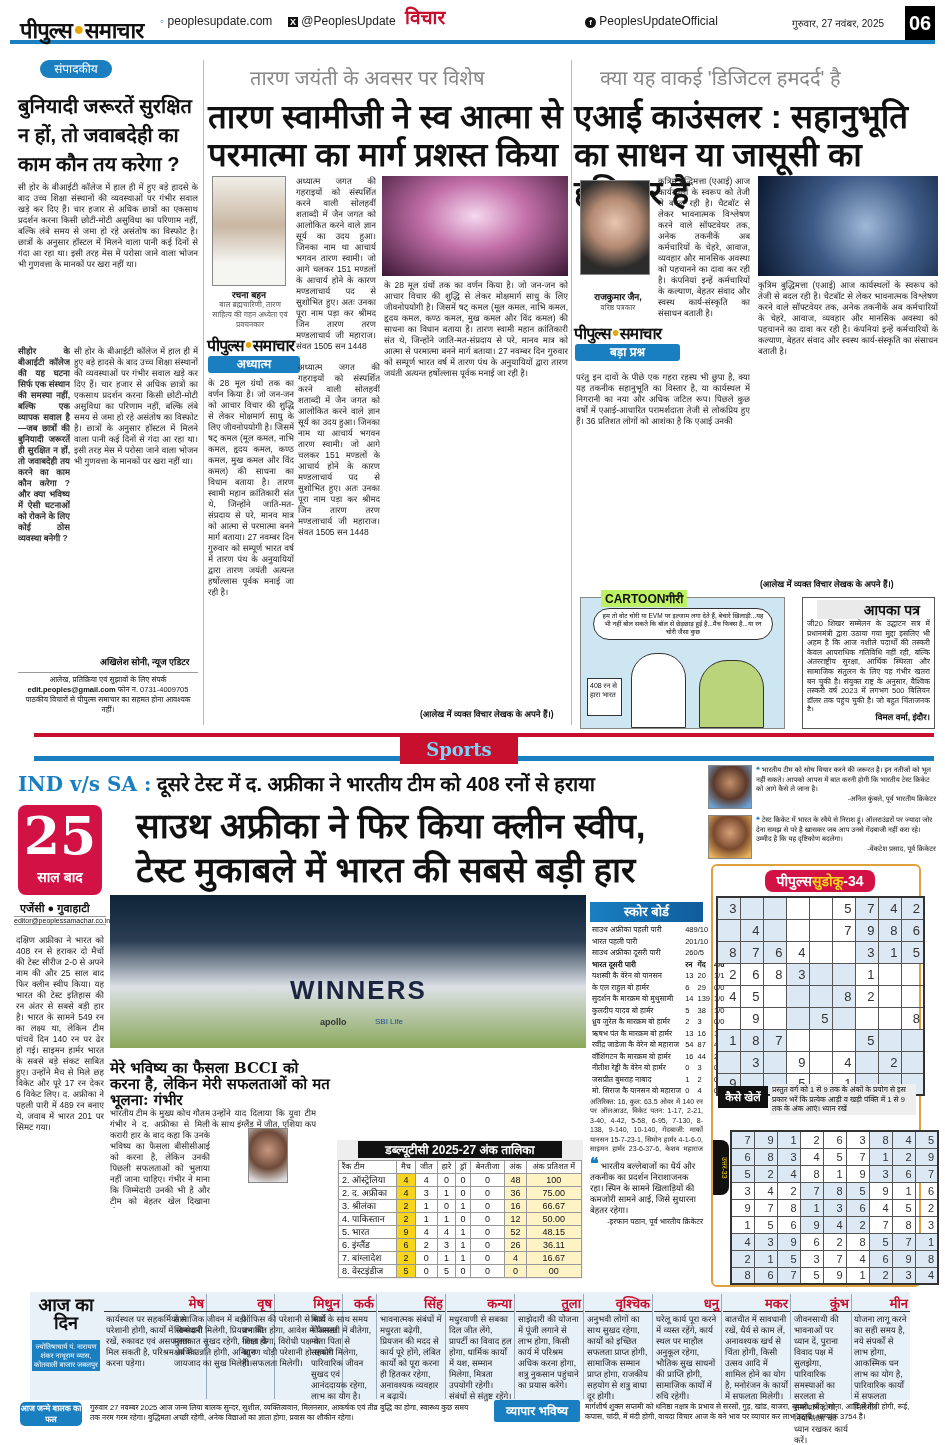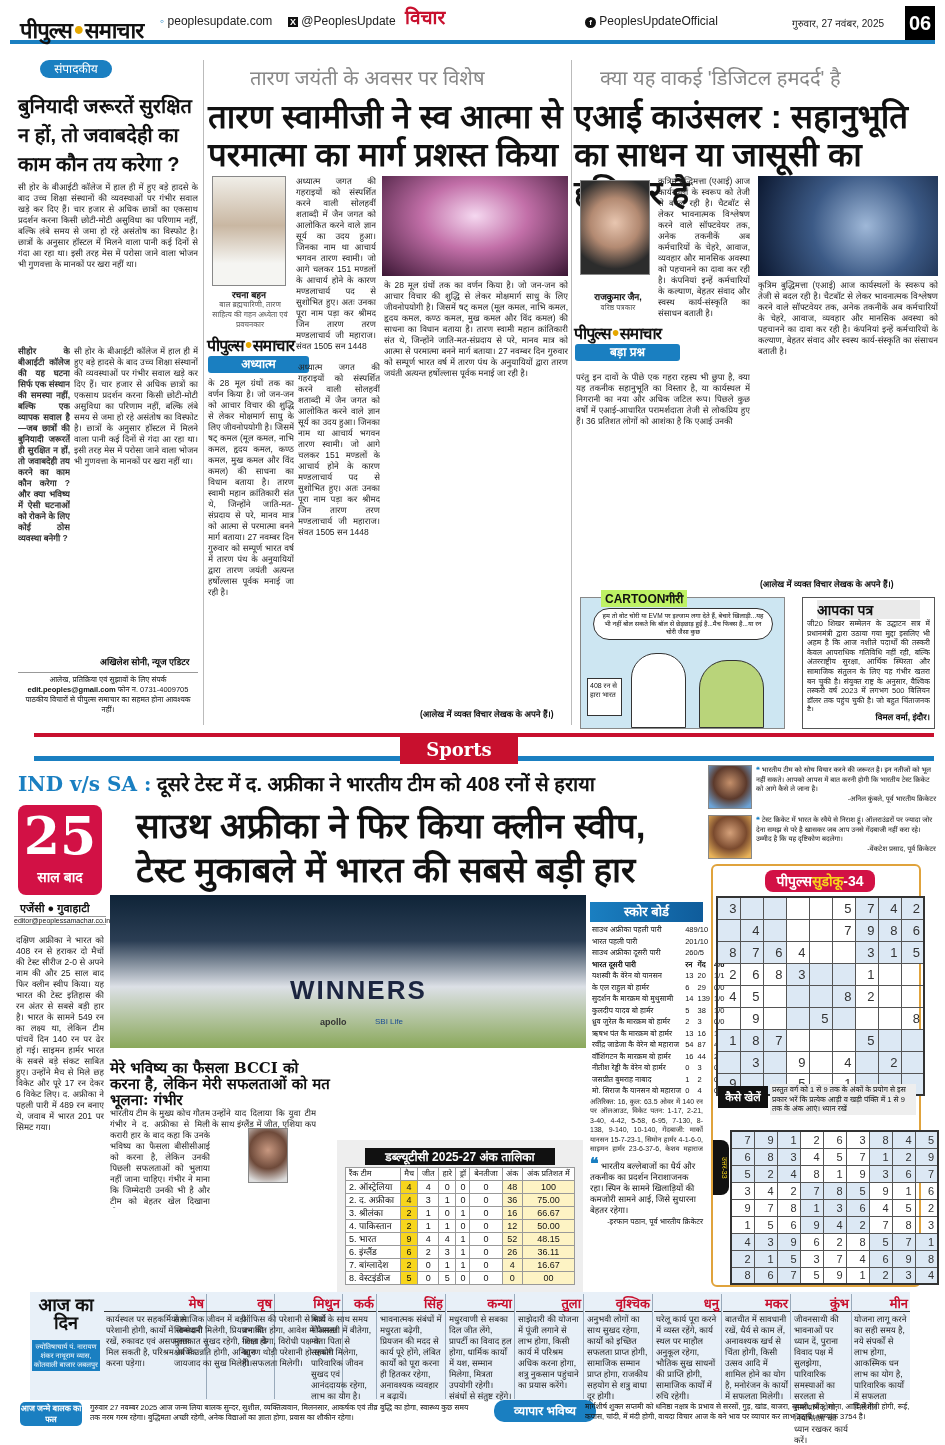--- a/index.html
+++ b/index.html
@@ -11,21 +11,21 @@
 .hdr-item{top:14px;font-size:12px;color:#222}
 .page-no{right:0;top:6px;width:30px;height:34px;background:#000;color:#fff;font-size:20px;font-weight:bold;text-align:center;line-height:34px}
 .vichar{left:395px;top:4px;font-size:19px;color:#c8102e;font-weight:bold}
 .sub-kicker{font-size:20px;color:#888}
 .headline{font-size:33px;font-weight:bold;line-height:38px;color:#111}
 .body-txt{font-size:8.5px;line-height:11px;color:#222;text-align:justify}
 .pill{background:#1a7fc1;color:#fff;border-radius:10px;text-align:center;font-size:12px}
 .photo{background:linear-gradient(135deg,#d8d2c8,#a39a8e);border:1px solid #888}
 .sports-bar{left:34px;top:756px;width:900px;height:5px;background:#1a7fc1}
 .red-bar{left:34px;top:733px;width:900px;height:4px;background:#c8102e}
-.sports-tag{left:400px;top:736px;width:118px;height:28px;background:#c8102e;color:#ffffff;font-family:"DejaVu Serif",serif;font-weight:bold;font-size:18px;text-align:center;line-height:28px}
+.sports-tag{left:400px;top:736px;width:118px;height:28px;background:#c8102e;color:#7dd3fc;font-family:"DejaVu Serif",serif;font-weight:bold;font-size:18px;text-align:center;line-height:28px}
 table{border-collapse:collapse}
 .score td{font-size:7.5px;padding:0 2px;line-height:11.5px;white-space:nowrap}
 .wtc td,.wtc th{font-size:9px;border:1px solid #999;padding:0 3px;text-align:center;line-height:12px}
 .wtc th{font-size:8px;font-weight:normal;background:#fff}
 .wtc td.y{background:#f7d51c}
 .wtc td.lt{background:#fdf3c4}
 .sud td{width:23px;height:22px;border:1px solid #555;text-align:right;padding-right:3px;font-size:13px;color:#333}
 .sud2 td{width:23px;height:17px;border:1px solid #555;text-align:right;padding-right:3px;font-size:11px;color:#333}
 .sud td.s,.sud2 td.s{background:#dce8f4}
 .rashi{top:1294px;width:103px;height:105px;border-right:1px solid #9ab}
@@ -61,21 +61,21 @@
   <div>पाठकीय विचारों से पीपुल्स समाचार का सहमत होना आवश्यक नहीं।</div>
 </div>
 <div class="abs" style="left:203px;top:60px;width:1px;height:665px;background:#bbb"></div>
 
 <div class="abs sub-kicker" style="left:250px;top:64px">तारण जयंती के अवसर पर विशेष</div>
 <div class="abs headline" style="left:208px;top:98px;width:360px">तारण स्वामीजी ने स्व आत्मा से परमात्मा का मार्ग प्रशस्त किया</div>
 <div class="abs photo" style="left:212px;top:176px;width:74px;height:110px;background:linear-gradient(180deg,#f0eee8 0%,#c9b7a2 45%,#f5f5f2 80%)"></div>
 <div class="abs" style="left:212px;top:288px;width:74px;text-align:center;font-size:9px;font-weight:bold">रचना बहन</div>
 <div class="abs" style="left:210px;top:300px;width:80px;text-align:center;font-size:7.5px;line-height:10px;color:#555">बाल ब्रह्मचारिणी, तारण साहित्य की गहन अध्येता एवं प्रवचनकार</div>
 <div class="abs logo" style="left:207px;top:334px;font-size:16px"><span>पीपुल्स</span><span class="dot">•</span><span>समाचार</span></div>
-<div class="abs pill" style="left:208px;top:356px;width:101px;height:17px;line-height:17px;border-radius:3px;font-weight:bold">अध्यात्म</div>
+<div class="abs pill" style="left:208px;top:356px;width:92px;height:17px;line-height:17px;border-radius:3px;font-weight:bold">अध्यात्म</div>
 <div class="abs body-txt" style="left:296px;top:176px;width:80px;height:180px;overflow:hidden">अध्यात्म जगत की गहराइयों को संस्पर्शित करने वाली सोलहवीं शताब्दी में जैन जगत को आलोकित करने वाले ज्ञान सूर्य का उदय हुआ। जिनका नाम था आचार्य भगवन तारण स्वामी। जो आगे चलकर 151 मण्डलों के आचार्य होने के कारण मण्डलाचार्य पद से सुशोभित हुए। अतः उनका पूरा नाम पड़ा कर श्रीमद जिन तारण तरण मण्डलाचार्य जी महाराज। संवत 1505 सन 1448</div>
 <div class="abs" style="left:382px;top:176px;width:186px;height:100px;background:radial-gradient(ellipse at 50% 40%,#f5d8f0 0%,#c26fa8 40%,#3a1633 100%)"></div>
 <div class="abs body-txt" style="left:208px;top:378px;width:86px;height:340px;overflow:hidden">के 28 मूल ग्रंथों तक का वर्णन किया है। जो जन-जन को आचार विचार की शुद्धि से लेकर मोक्षमार्ग साधु के लिए जीवनोपयोगी है। जिसमें षट् कमल (मूल कमल, नाभि कमल, हृदय कमल, कण्ठ कमल, मुख कमल और विंद कमल) की साधना का विधान बताया है। तारण स्वामी महान क्रांतिकारी संत थे, जिन्होंने जाति-मत-संप्रदाय से परे, मानव मात्र को आत्मा से परमात्मा बनने मार्ग बताया। 27 नवम्बर दिन गुरुवार को सम्पूर्ण भारत वर्ष में तारण पंथ के अनुयायियों द्वारा तारण जयंती अत्यन्त हर्षोल्लास पूर्वक मनाई जा रही है।</div>
 <div class="abs body-txt" style="left:298px;top:362px;width:82px;height:356px;overflow:hidden">अध्यात्म जगत की गहराइयों को संस्पर्शित करने वाली सोलहवीं शताब्दी में जैन जगत को आलोकित करने वाले ज्ञान सूर्य का उदय हुआ। जिनका नाम था आचार्य भगवन तारण स्वामी। जो आगे चलकर 151 मण्डलों के आचार्य होने के कारण मण्डलाचार्य पद से सुशोभित हुए। अतः उनका पूरा नाम पड़ा कर श्रीमद जिन तारण तरण मण्डलाचार्य जी महाराज। संवत 1505 सन 1448</div>
 <div class="abs body-txt" style="left:384px;top:280px;width:184px;height:425px;overflow:hidden">के 28 मूल ग्रंथों तक का वर्णन किया है। जो जन-जन को आचार विचार की शुद्धि से लेकर मोक्षमार्ग साधु के लिए जीवनोपयोगी है। जिसमें षट् कमल (मूल कमल, नाभि कमल, हृदय कमल, कण्ठ कमल, मुख कमल और विंद कमल) की साधना का विधान बताया है। तारण स्वामी महान क्रांतिकारी संत थे, जिन्होंने जाति-मत-संप्रदाय से परे, मानव मात्र को आत्मा से परमात्मा बनने मार्ग बताया। 27 नवम्बर दिन गुरुवार को सम्पूर्ण भारत वर्ष में तारण पंथ के अनुयायियों द्वारा तारण जयंती अत्यन्त हर्षोल्लास पूर्वक मनाई जा रही है।</div>
 <div class="abs" style="left:420px;top:708px;font-size:8.5px;font-weight:bold">(आलेख में व्यक्त विचार लेखक के अपने हैं।)</div>
 <div class="abs" style="left:571px;top:60px;width:1px;height:665px;background:#bbb"></div>
 
 <div class="abs sub-kicker" style="left:600px;top:64px">क्या यह वाकई 'डिजिटल हमदर्द' है</div>
 <div class="abs headline" style="left:574px;top:98px;width:370px">एआई काउंसलर : सहानुभूति का साधन या जासूसी का हथियार है</div>
@@ -92,21 +92,21 @@
 
 <div class="abs" style="left:580px;top:597px;width:205px;height:132px;background:#cde6f2;border:1px solid #888">
   <div class="abs" style="left:20px;top:-8px;background:#bef264;padding:0 4px;font-weight:bold;font-size:12px">CARTOONगीरी</div>
   <div class="abs" style="left:12px;top:10px;width:180px;background:#fff;border:1px solid #333;border-radius:20px;font-size:6.5px;line-height:8px;padding:3px 8px;text-align:center">हम तो वोट चोरी या EVM पर इल्जाम लगा देते हैं, बेचारे खिलाड़ी...यह भी नहीं बोल सकते कि बॉल से छेड़छाड़ हुई है...मैच फिक्स है...या रन चोरी जैसा कुछ</div>
   <div class="abs" style="left:6px;top:80px;width:35px;height:38px;background:#fff;border:1px solid #333;font-size:7px;padding:2px">408 रन से हारा भारत</div>
   <div class="abs" style="left:50px;top:55px;width:55px;height:75px;background:#fff;border:1px solid #333;border-radius:25px 25px 0 0"></div>
   <div class="abs" style="left:118px;top:62px;width:65px;height:68px;background:#b9d47a;border:1px solid #333;border-radius:28px 28px 0 0"></div>
 </div>
 
 <div class="abs" style="left:802px;top:597px;width:133px;height:132px;border:1px solid #555;padding:2px 4px">
-  <div style="background:#eaeaea;text-align:left;font-weight:bold;font-size:14px;margin:0 10px">आपका पत्र</div>
+  <div style="background:#eaeaea;text-align:right;font-weight:bold;font-size:14px;margin:0 10px">आपका पत्र</div>
   <div class="body-txt" style="font-size:7.5px;line-height:9.6px;height:92px;overflow:hidden">जी20 शिखर सम्मेलन के उद्घाटन सत्र में प्रधानमंत्री द्वारा उठाया गया मुद्दा इसलिए भी अहम है कि आज नशीले पदार्थों की तस्करी केवल आपराधिक गतिविधि नहीं रही, बल्कि अंतरराष्ट्रीय सुरक्षा, आर्थिक स्थिरता और सामाजिक संतुलन के लिए यह गंभीर खतरा बन चुकी है। संयुक्त राष्ट्र के अनुसार, वैश्विक तस्करी वर्ष 2023 में लगभग 500 बिलियन डॉलर तक पहुंच चुकी है। जो बहुत चिंताजनक है।</div>
   <div style="text-align:right;font-size:8.5px;font-weight:bold">विमल वर्मा, इंदौर।</div>
 </div>
 
 <div class="abs red-bar"></div>
 <div class="abs sports-bar"></div>
 <div class="abs sports-tag">Sports</div>
 
 <div class="abs" style="left:18px;top:770px;font-size:20px;font-weight:bold;white-space:nowrap">
   <span style="font-family:'DejaVu Serif',serif;color:#1a7fc1">IND v/s SA :</span>
@@ -125,21 +125,21 @@
   <div class="abs" style="left:180px;top:80px;font-size:26px;font-weight:bold;color:#1c2540;letter-spacing:2px">WINNERS</div>
   <div class="abs" style="left:210px;top:122px;font-size:9px;color:#333;font-weight:bold">apollo</div>
   <div class="abs" style="left:265px;top:122px;font-size:8px;color:#1a4c92">SBI Life</div>
 </div>
 
 <div class="abs" style="left:110px;top:1060px;width:220px;font-family:'DejaVu Serif',serif;font-size:15px;font-weight:bold;line-height:16px">मेरे भविष्य का फैसला BCCI को करना है, लेकिन मेरी सफलताओं को मत भूलना: गंभीर</div>
 <div class="abs body-txt" style="left:110px;top:1108px;width:100px;height:100px;overflow:hidden">भारतीय टीम के मुख्य कोच गौतम गंभीर ने द. अफ्रीका से मिली करारी हार के बाद कहा कि उनके भविष्य का फैसला बीसीसीआई को करना है, लेकिन उनकी पिछली सफलताओं को भुलाया नहीं जाना चाहिए। गंभीर ने माना कि जिम्मेदारी उनकी भी है और टीम को बेहतर खेल दिखाना होगा।</div>
 <div class="abs photo" style="left:248px;top:1128px;width:40px;height:55px;background:radial-gradient(circle at 50% 40%,#c89880 0%,#6e4a3a 50%,#ddd 90%)"></div>
 <div class="abs body-txt" style="left:212px;top:1108px;width:104px;height:20px;overflow:hidden">उन्होंने याद दिलाया कि युवा टीम के साथ इंग्लैंड में जीत, एशिया कप और चैंपियंस ट्रॉफी की सफलता भी उनके कार्यकाल में मिली है। गंभीर ने कहा कि दोष किसी एक का नहीं, सभी का है।</div>
 
-<div class="abs" style="left:337px;top:1140px;width:246px;background:#eee;padding:8px">
+<div class="abs" style="left:337px;top:1140px;width:246px;background:#eee;padding:1px">
   <div style="background:#111;color:#fff;text-align:center;font-size:12px;font-weight:bold;margin:0 20px 2px">डब्ल्यूटीसी 2025-27 अंक तालिका</div>
   <table class="wtc" style="width:100%;background:#fff">
     <tbody>
         <tr>
       <th style="text-align:left">रैंक टीम</th>
           <th>मैच</th>
           <th>जीत</th>
           <th>हारे</th>
           <th>ड्रॉ</th>
           <th>बेनतीजा</th>
@@ -606,14 +606,14 @@
     <div class="rashi-name">कुंभ</div>
     <div class="rashi-txt">जीवनसाथी की भावनाओं पर ध्यान दें, पुराना विवाद पक्ष में सुलझेगा, पारिवारिक समस्याओं का सरलता से समाधान होगा, नियमितता का ध्यान रखकर कार्य करें।</div>
   </div>
 <div class="abs rashi" style="left:852px;width:58px;border-right:none">
     <div class="rashi-name">मीन</div>
     <div class="rashi-txt">योजना लागू करने का सही समय है, नये संपर्कों से लाभ होगा, आकस्मिक धन लाभ का योग है, पारिवारिक कार्यों में सफलता मिलेगी।</div>
   </div>
 
 <div class="abs" style="left:20px;top:1402px;width:62px;height:24px;background:#1a7fc1;border-radius:5px;color:#fff;font-size:8px;line-height:11px;text-align:center;font-weight:bold;padding-top:1px">आज जन्मे बालक का फल</div>
 <div class="abs" style="left:90px;top:1403px;width:380px;font-size:7.5px;line-height:10px">गुरुवार 27 नवम्बर 2025 आज जन्म लिया बालक सुन्दर, सुशील, व्यक्तित्ववान, मिलनसार, आकर्षक एवं तीव्र बुद्धि का होगा, स्वास्थ्य कुछ समय तक नरम गरम रहेगा। बुद्धिमता अच्छी रहेगी, अनेक विद्याओं का ज्ञाता होगा, प्रवास का शौकीन रहेगा।</div>
-<div class="abs" style="left:494px;top:1400px;width:102px;height:22px;background:#1a7fc1;border-radius:10px;color:#fff;font-size:12px;font-weight:bold;text-align:center;line-height:22px">व्यापार भविष्य</div>
+<div class="abs" style="left:494px;top:1400px;width:86px;height:22px;background:#1a7fc1;border-radius:2px;color:#fff;font-size:12px;font-weight:bold;text-align:center;line-height:22px">व्यापार भविष्य</div>
 <div class="abs" style="left:585px;top:1402px;width:345px;font-size:7.5px;line-height:10px">मार्गशीर्ष शुक्ल सप्तमी को धनिष्ठा नक्षत्र के प्रभाव से सरसों, गुड़, खांड, बाजरा, सुपारी, सौंठ, सोना, आदि में तेजी होगी, रूई, कपास, चांदी, में मंदी होगी, वायदा विचार आज के बने भाव पर व्यापार कर लाभ उठायें। भाग्यांक 3754 है।</div>
 
 </body></html>

